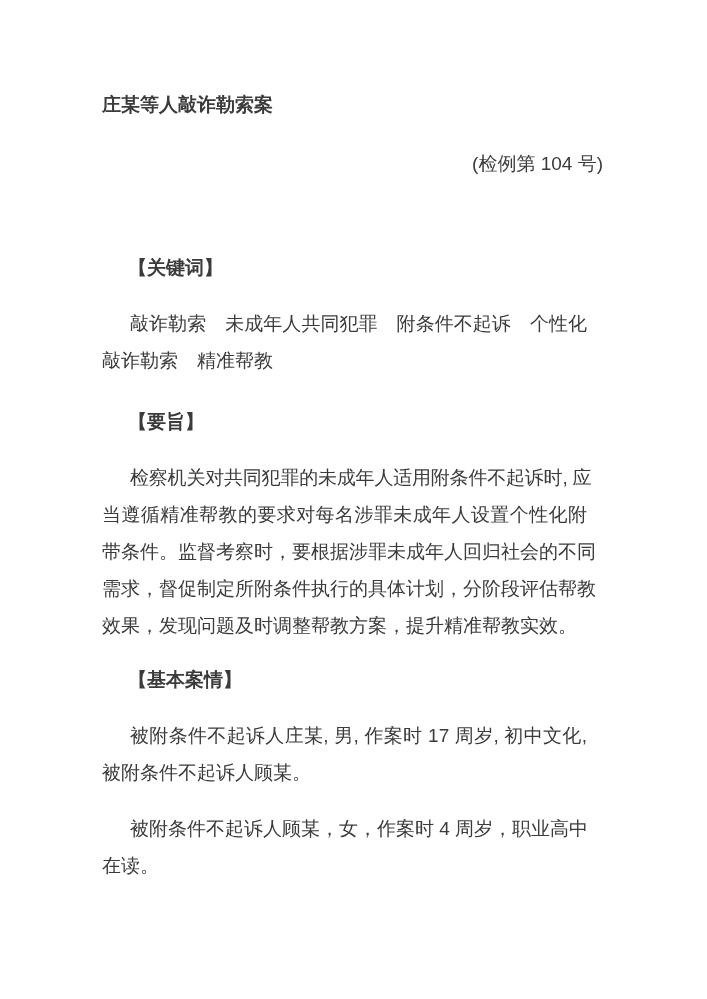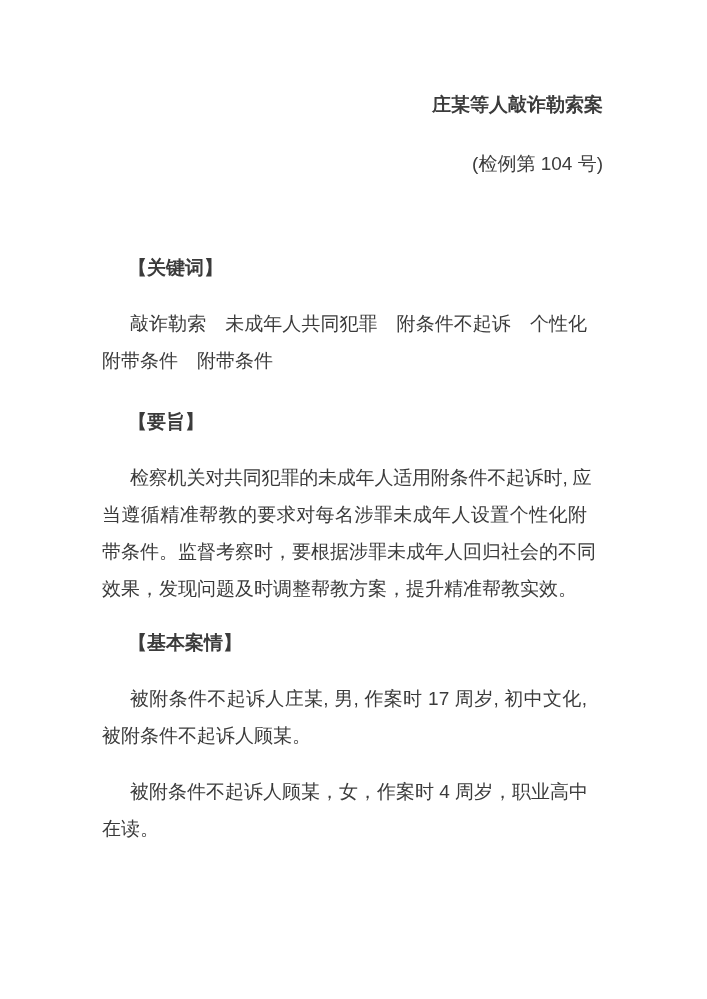--- a/index.html
+++ b/index.html
@@ -14,21 +14,21 @@
     padding: 86px 104px 0 102px;
     font-family: "Liberation Sans", "DejaVu Sans", sans-serif;
     font-size: 19px;
     line-height: 37px;
     color: #3b3b3b;
     overflow: hidden;
   }
 
   .doc-title {
     font-weight: bold;
-    text-align: right;
+    text-align: left;
     margin: 0 0 22px 0;
     white-space: nowrap;
   }
 
   .doc-subtitle {
     text-align: right;
     margin: 0 0 67px 0;
     white-space: nowrap;
   }
 
@@ -67,29 +67,30 @@
 <div class="page">
 
   <div class="doc-title">庄某等人敲诈勒索案</div>
 
   <div class="doc-subtitle">(检例第 104 号)</div>
 
   <div class="sec-heading">【关键词】</div>
 
   <div class="para kw">
     <div class="line j indent">敲诈勒索  未成年人共同犯罪  附条件不起诉  个性化</div>
-    <div class="line">附带条件  附带条件</div>
+    <div class="line">敲诈勒索  精准帮教</div>
   </div>
 
   <div class="sec-heading">【要旨】</div>
 
   <div class="para gist">
     <div class="line j indent tight">检察机关对共同犯罪的未成年人适用附条件不起诉时, 应</div>
     <div class="line j">当遵循精准帮教的要求对每名涉罪未成年人设置个性化附</div>
     <div class="line j">带条件。监督考察时，要根据涉罪未成年人回归社会的不同</div>
+    <div class="line j">需求，督促制定所附条件执行的具体计划，分阶段评估帮教</div>
     <div class="line">效果，发现问题及时调整帮教方案，提升精准帮教实效。</div>
   </div>
 
   <div class="sec-heading">【基本案情】</div>
 
   <div class="para">
     <div class="line j indent">被附条件不起诉人庄某, 男, 作案时 17 周岁, 初中文化,</div>
     <div class="line">被附条件不起诉人顾某。</div>
   </div>
 

